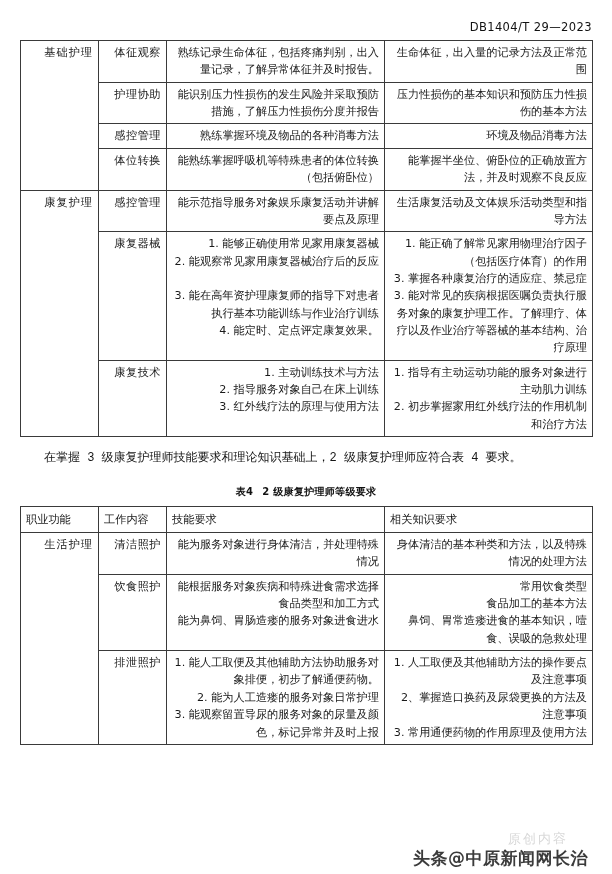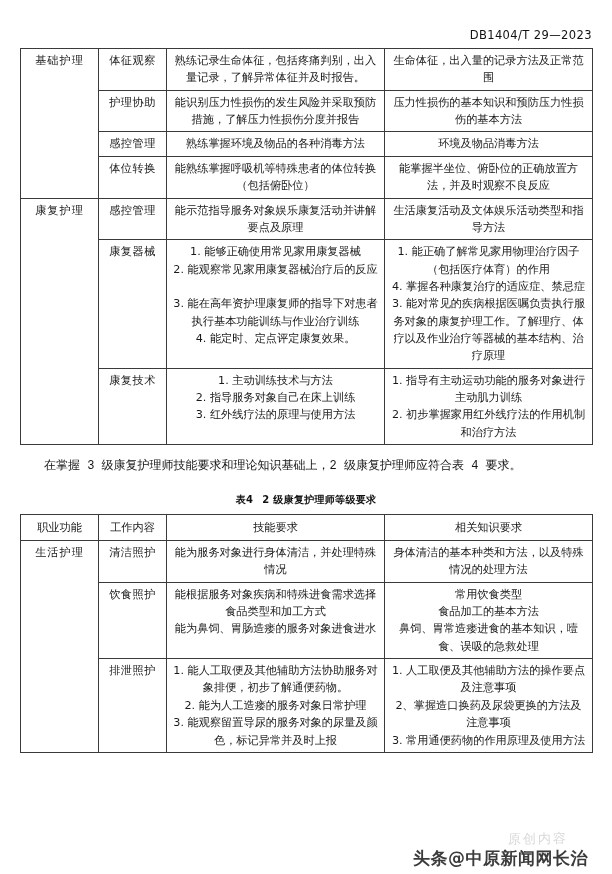--- a/index.html
+++ b/index.html
@@ -13,21 +13,21 @@
     position: relative;
     font-family: "DejaVu Sans", "Liberation Sans", sans-serif;
     color: #1c1c1c;
     overflow: hidden;
   }
   .page {
     position: relative;
     width: 612px;
     height: 874px;
     box-sizing: border-box;
-    padding: 8px 20px;
+    padding: 0 20px;
   }
 
   
   .page-header {
     height: 40px;
     display: flex;
     align-items: flex-end;
     justify-content: flex-end;
     padding-bottom: 6px;
     box-sizing: border-box;
@@ -47,24 +47,24 @@
     table-layout: fixed;
     font-size: 11.2px;
     line-height: 1.55;
     color: #1a1a1a;
   }
   table.spec td, table.spec th {
     border: 1px solid #3a3a3a;
     padding: 3px 5px;
     vertical-align: top;
     font-weight: normal;
-    text-align: center;
+    text-align: right;
   }
   table.spec th {
-    text-align: center;
+    text-align: left;
     vertical-align: middle;
     padding: 4px 5px;
   }
   td.fn, td.wc {
     text-align: center;
     vertical-align: middle;
     letter-spacing: 1px;
   }
   td.wc {
     letter-spacing: 0.5px;
@@ -195,21 +195,21 @@
           <td class="wc">康复器械</td>
           <td>
             <span class="cellline">1. 能够正确使用常见家用康复器械</span>
             <span class="cellline">2. 能观察常见家用康复器械治疗后的反应</span>
             <span class="cellline">&nbsp;</span>
             <span class="cellline">3. 能在高年资护理康复师的指导下对患者执行基本功能训练与作业治疗训练</span>
             <span class="cellline">4. 能定时、定点评定康复效果。</span>
           </td>
           <td>
             <span class="cellline">1. 能正确了解常见家用物理治疗因子（包括医疗体育）的作用</span>
-            <span class="cellline">4. 掌握各种康复治疗的适应症、禁忌症</span>
+            <span class="cellline">3. 掌握各种康复治疗的适应症、禁忌症</span>
             <span class="cellline">3. 能对常见的疾病根据医嘱负责执行服务对象的康复护理工作。了解理疗、体疗以及作业治疗等器械的基本结构、治疗原理</span>
           </td>
         </tr>
         <tr>
           <td class="wc">康复技术</td>
           <td>
             <span class="cellline">1. 主动训练技术与方法</span>
             <span class="cellline">2. 指导服务对象自己在床上训练</span>
             <span class="cellline">3. 红外线疗法的原理与使用方法</span>
           </td>

